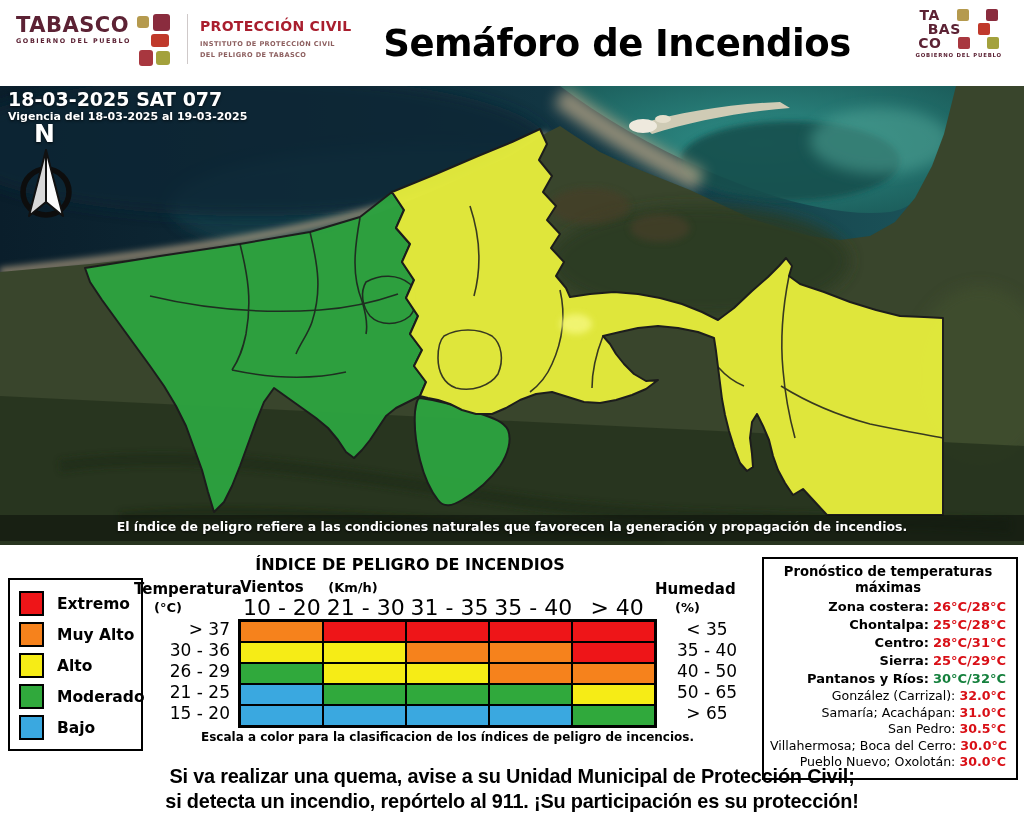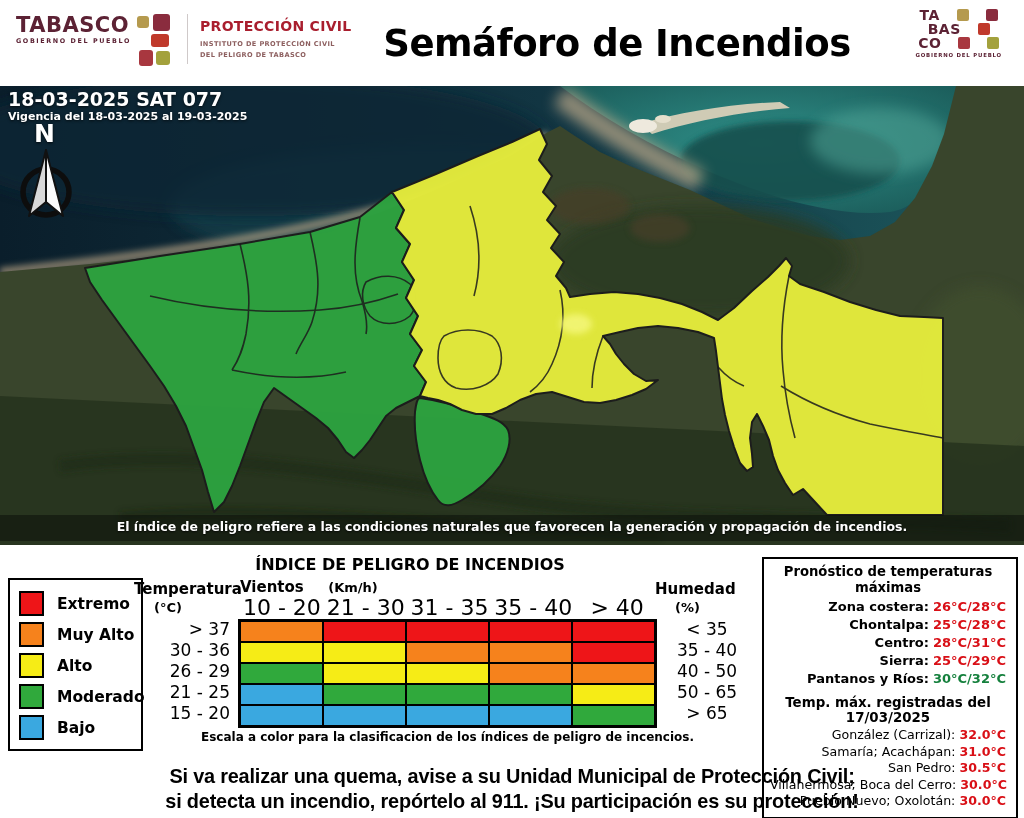--- a/index.html
+++ b/index.html
@@ -323,21 +323,20 @@
 
     <div class="forecast-box">
       <div class="fc-title">Pronóstico de temperaturas máximas</div>
       <div id="forecast-rows">
           <div class="fc-row"><span class="flabel">Zona costera:</span><span class="fvalue" style="color: rgb(217, 15, 22);">26°C/28°C</span></div>
           <div class="fc-row"><span class="flabel">Chontalpa:</span><span class="fvalue" style="color: rgb(217, 15, 22);">25°C/28°C</span></div>
           <div class="fc-row"><span class="flabel">Centro:</span><span class="fvalue" style="color: rgb(217, 15, 22);">28°C/31°C</span></div>
           <div class="fc-row"><span class="flabel">Sierra:</span><span class="fvalue" style="color: rgb(217, 15, 22);">25°C/29°C</span></div>
           <div class="fc-row"><span class="flabel">Pantanos y Ríos:</span><span class="fvalue" style="color: #15803d;">30°C/32°C</span></div>
         </div>
-      <div class="fc-title2">Temp. máx. registradas del 17/03/2025</div>
       <div id="recorded-rows">
           <div class="fc-row reg"><span class="flabel">González (Carrizal):</span><span class="fvalue" style="color: rgb(217, 15, 22);">32.0°C</span></div>
           <div class="fc-row reg"><span class="flabel">Samaría; Acachápan:</span><span class="fvalue" style="color: rgb(217, 15, 22);">31.0°C</span></div>
           <div class="fc-row reg"><span class="flabel">San Pedro:</span><span class="fvalue" style="color: rgb(217, 15, 22);">30.5°C</span></div>
           <div class="fc-row reg"><span class="flabel">Villahermosa; Boca del Cerro:</span><span class="fvalue" style="color: rgb(217, 15, 22);">30.0°C</span></div>
           <div class="fc-row reg"><span class="flabel">Pueblo Nuevo; Oxolotán:</span><span class="fvalue" style="color: rgb(217, 15, 22);">30.0°C</span></div>
         </div>
     </div>
   </div>
 

